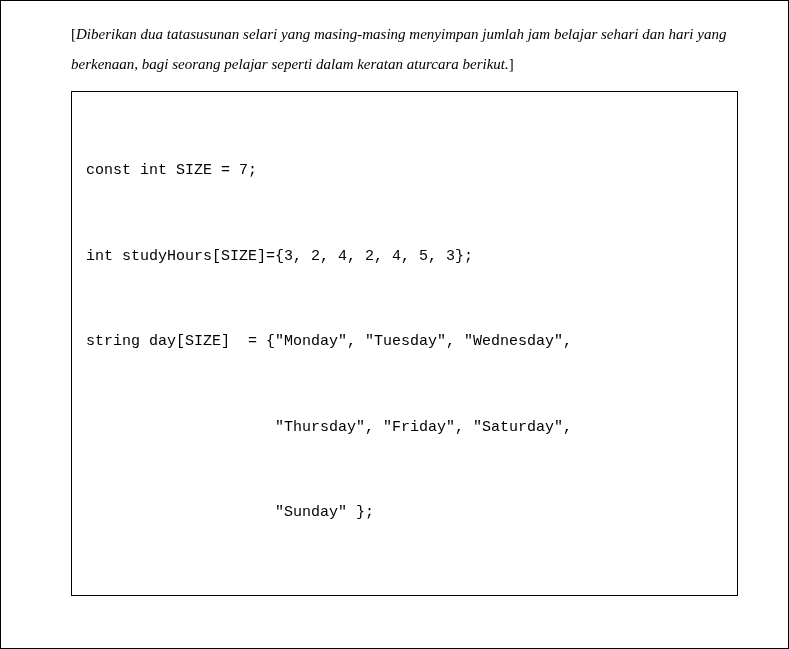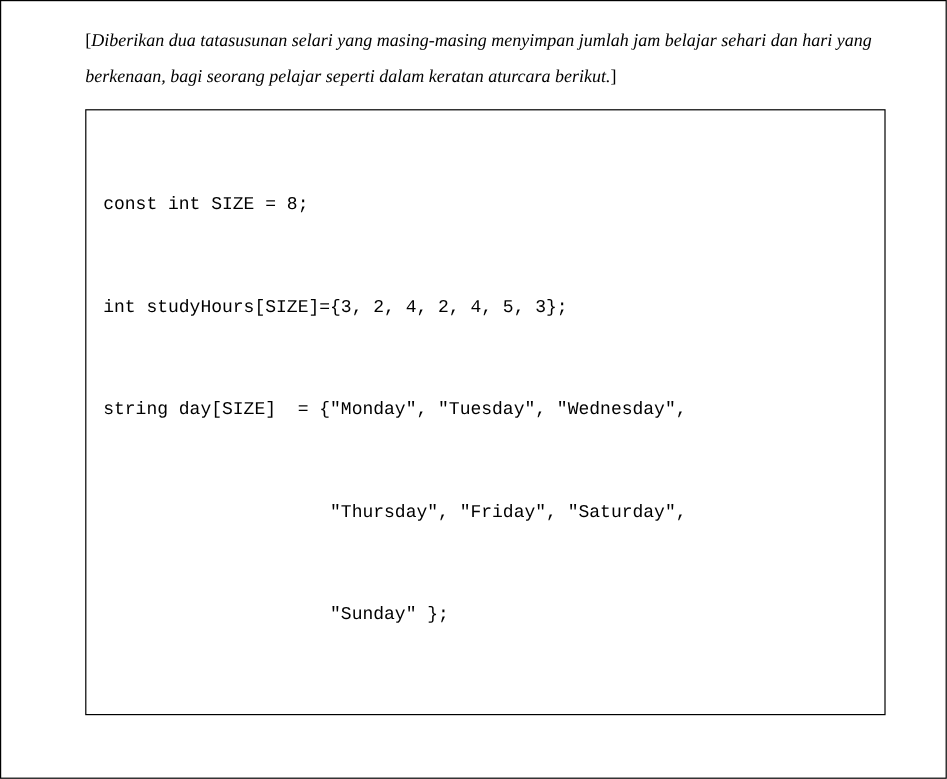--- a/index.html
+++ b/index.html
@@ -42,20 +42,20 @@
 </head>
 <body>
 
 <div class="page">
 
   <div class="para">
     <span>[</span><span class="italic">Diberikan dua tatasusunan selari yang masing-masing menyimpan jumlah jam belajar sehari  dan hari yang berkenaan, bagi seorang pelajar seperti dalam keratan aturcara berikut.</span><span>]</span>
   </div>
 
   <div class="codebox">
-    <span class="code-line">const int SIZE = 8;</span>
+    <span class="code-line">const int SIZE = 7;</span>
     <span class="code-line">int studyHours[SIZE]={3, 2, 4, 2, 4, 5, 3};</span>
     <span class="code-line">string day[SIZE]  = {"Monday", "Tuesday", "Wednesday",</span>
     <span class="code-line">                     "Thursday", "Friday", "Saturday",</span>
     <span class="code-line">                     "Sunday" };</span>
   </div>
 
 </div>
 
 </body></html>

